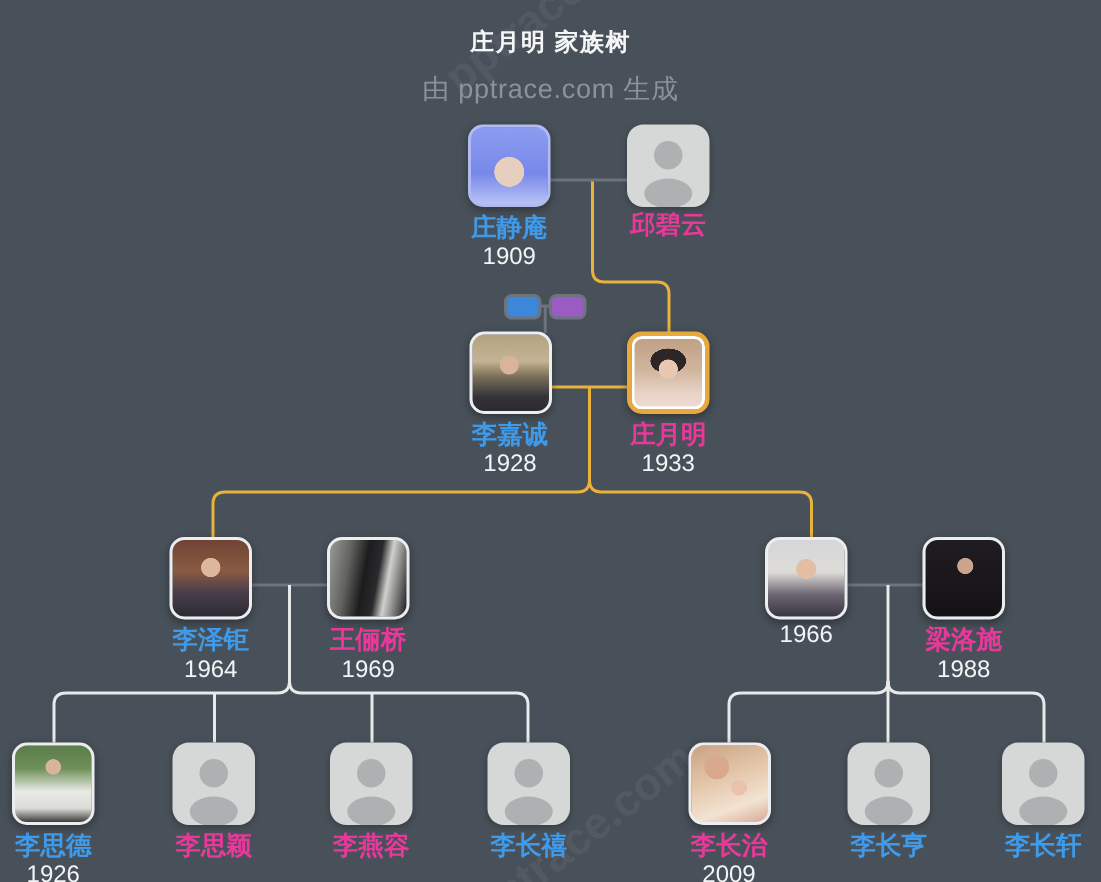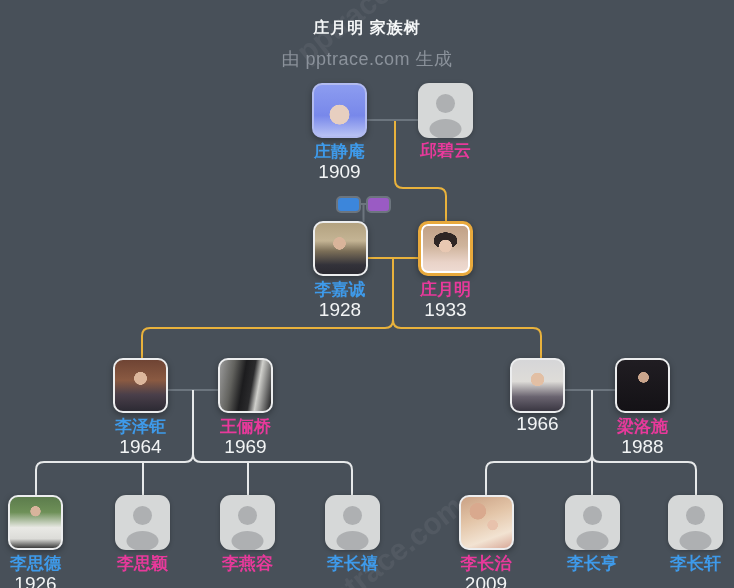--- a/index.html
+++ b/index.html
@@ -43,21 +43,21 @@
     box-shadow:inset 0 0 0 2px #fff,0 2px 6px rgba(0,0,0,.35);
   }
   .placeholder{
     width:55px;height:55px;margin:0 auto;border-radius:11px;border:none;
     background:#D6D8D8;box-shadow:0 1px 4px rgba(0,0,0,.25);
     display:flex;align-items:center;justify-content:center;overflow:hidden;
   }
   .pname{margin-top:4px;font-size:17px;font-weight:700;line-height:19px;}
   .pname.male{color:var(--male_name,#3E9AEA);}
   .pname.female{color:var(--female_name,#E8399B);}
-  .pyear{margin-top:1px;font-size:19px;font-weight:400;line-height:19px;color:var(--year_text,#F2F4F5);}
+  .pyear{margin-top:1px;font-size:16px;font-weight:400;line-height:19px;color:var(--year_text,#F2F4F5);}
   
   .mini{
     position:absolute;width:21px;height:13px;border-radius:5px;
     border:2px solid #6C757E;box-sizing:content-box;cursor:pointer;
   }
   .mini-blue{background:var(--mini_father_node,#3C86DB);}
   .mini-purple{background:var(--mini_mother_node,#9A5BC4);}
   
   .ph-zhuang-jingan{background:
     radial-gradient(circle at 50% 58%,#e7cfc0 0 25%,rgba(0,0,0,0) 26%),

